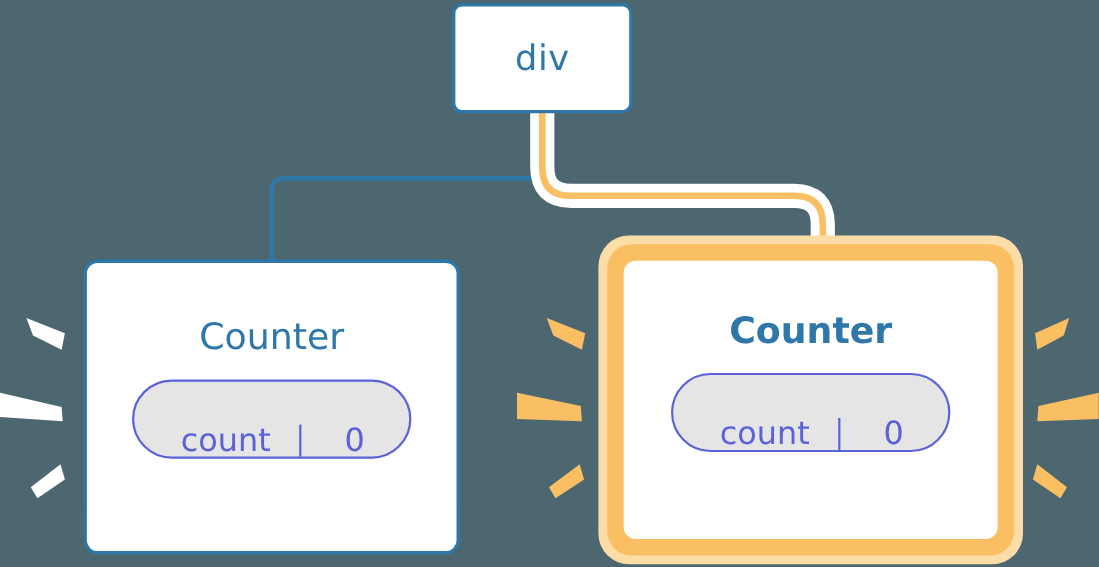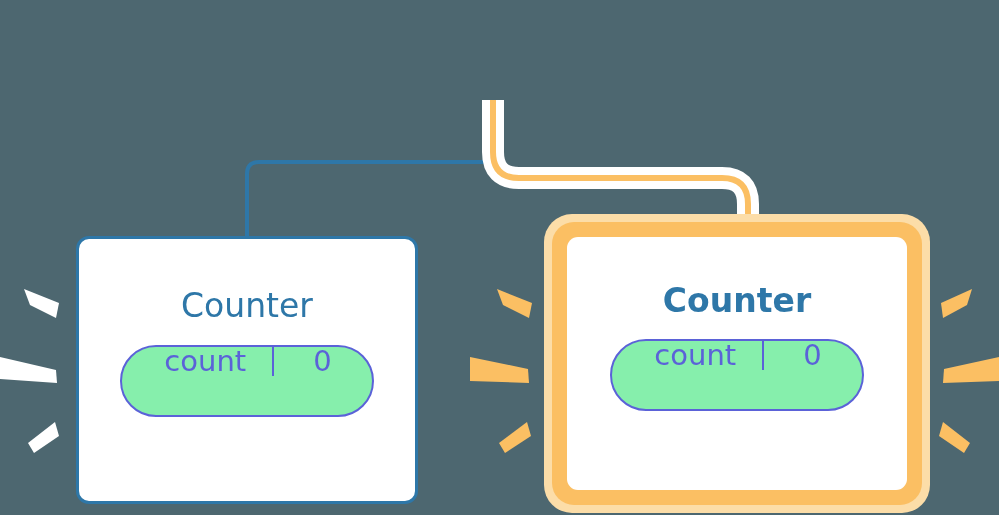--- a/index.html
+++ b/index.html
@@ -106,25 +106,25 @@
     font-size: 33px;
     font-weight: bold;
     color: #2e77a8;
     margin-top: 47px;
     line-height: 1;
   }
 
   
   .pill {
     display: flex;
-    align-items: flex-start;
+    align-items: flex-end;
     border: 2px solid #5b62d8;
     border-radius: 999px;
     height: 72px;
-    background: #86efac;
+    background: #e5e5e5;
     box-sizing: border-box;
     gap: 13px;
   }
   .pill-left {
     display: flex;
     align-items: center;
     justify-content: center;
     padding: 0 26px 0 42px;
     border-right: 2px solid #5b62d8;
     box-sizing: border-box;
@@ -173,20 +173,23 @@
       <polygon points="470,357 528,369 529,383 470,381"></polygon>
       <polygon points="499,443 527,422 531,436 505,453"></polygon>
     </g>
     <g fill="#fbbf63">
       <polygon points="972,289 941,303 943,318 967,305"></polygon>
       <polygon points="999,357 944,369 943,383 999,381"></polygon>
       <polygon points="970,443 943,422 939,436 964,453"></polygon>
     </g>
   </svg>
 
+  <div class="node node-root">
+    <span class="node-title">div</span>
+  </div>
 
   <div class="node node-left">
     <span class="node-title">Counter</span>
     <div class="pill pill-wrap-left">
       <div class="pill-left">
         <span class="pill-text">count</span>
       </div>
       <div class="pill-right">
         <span class="pill-text">0</span>
       </div>

